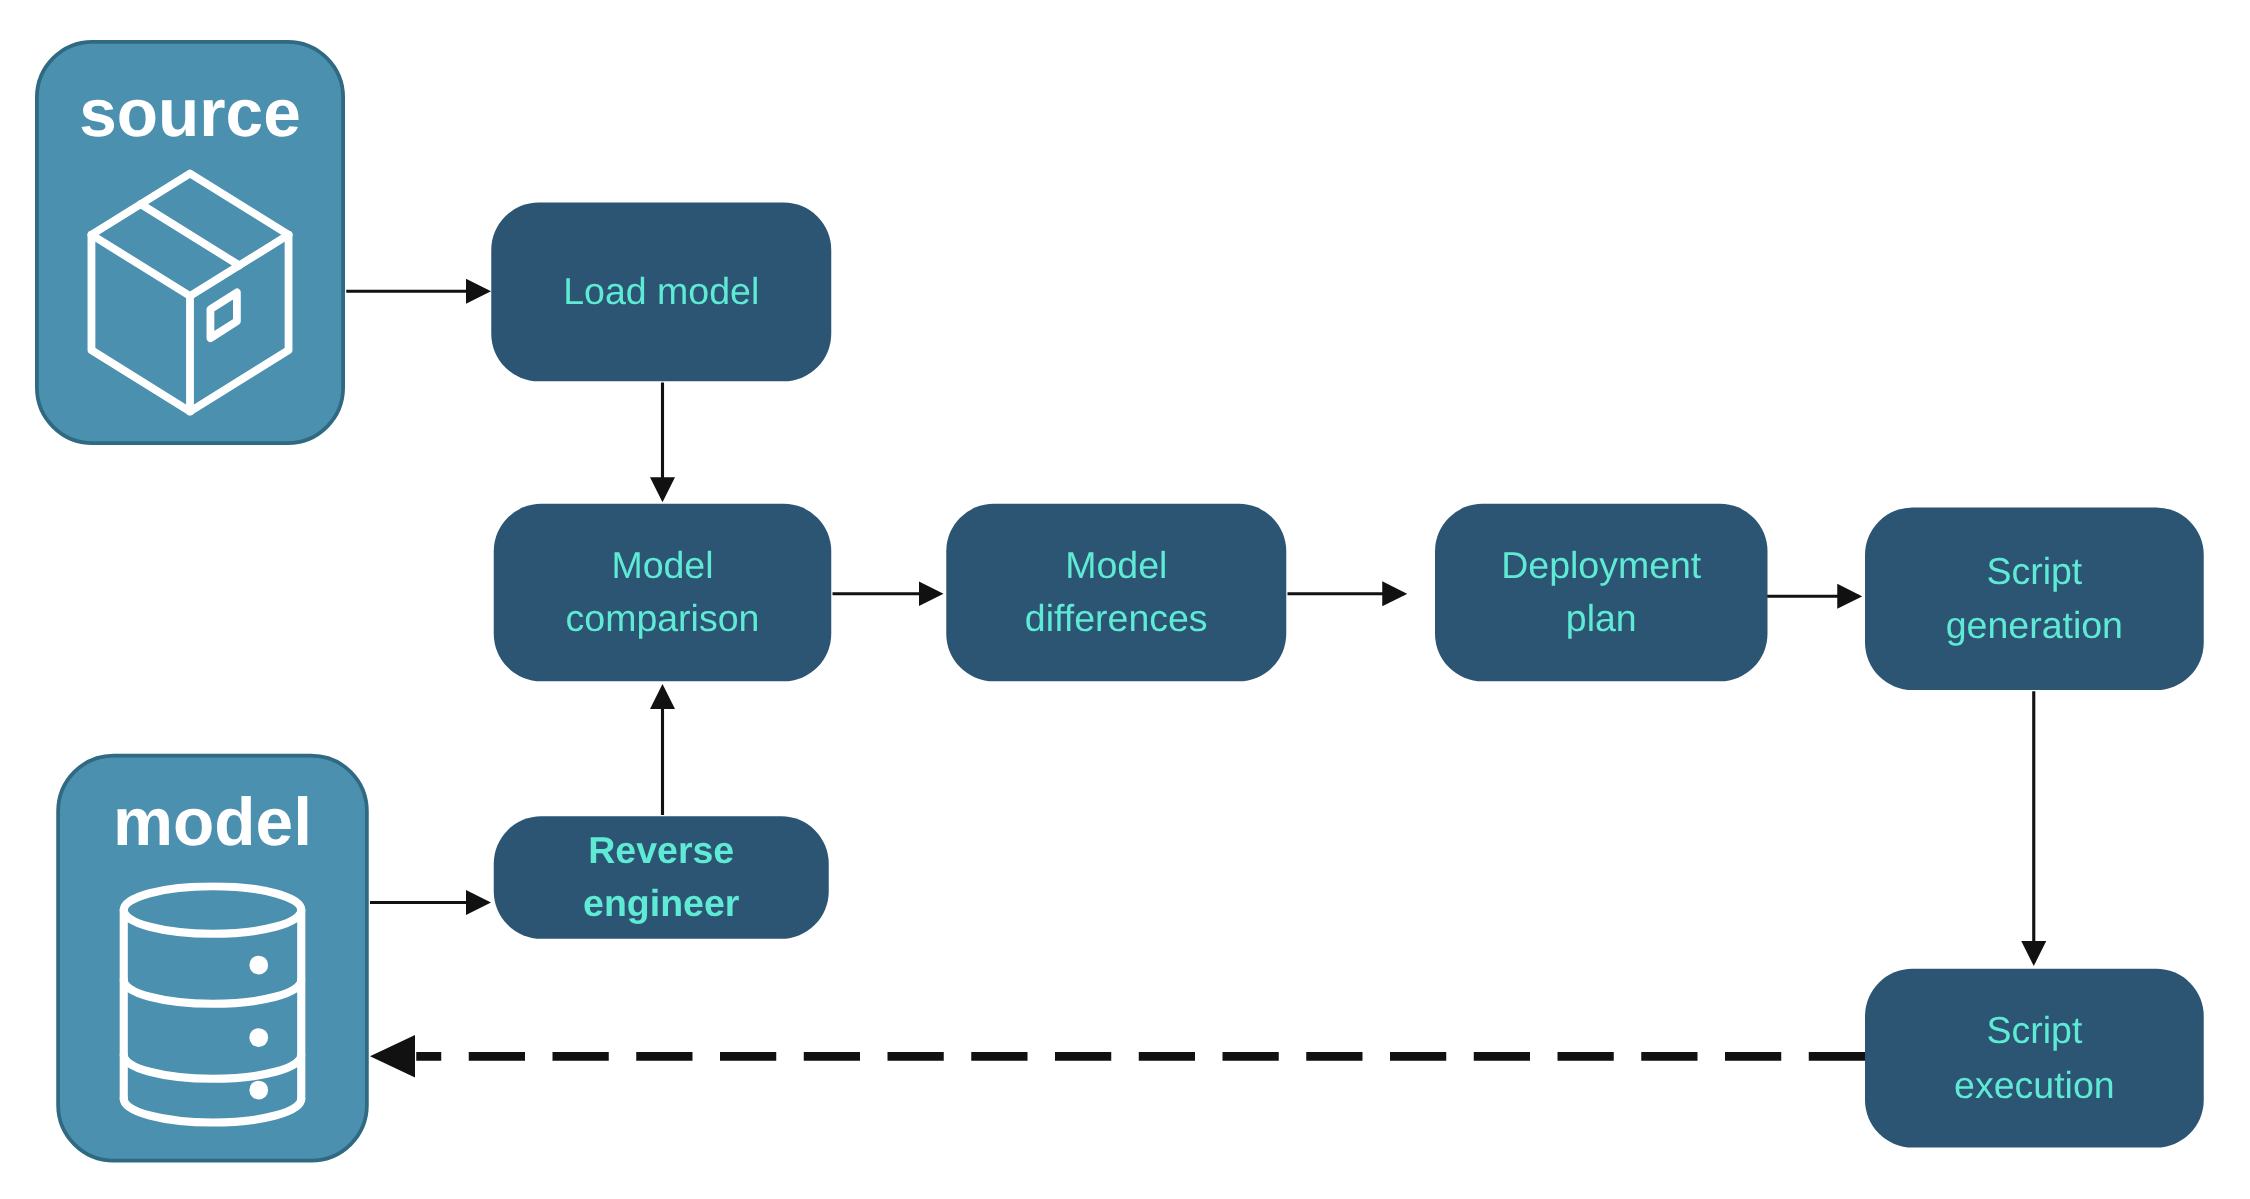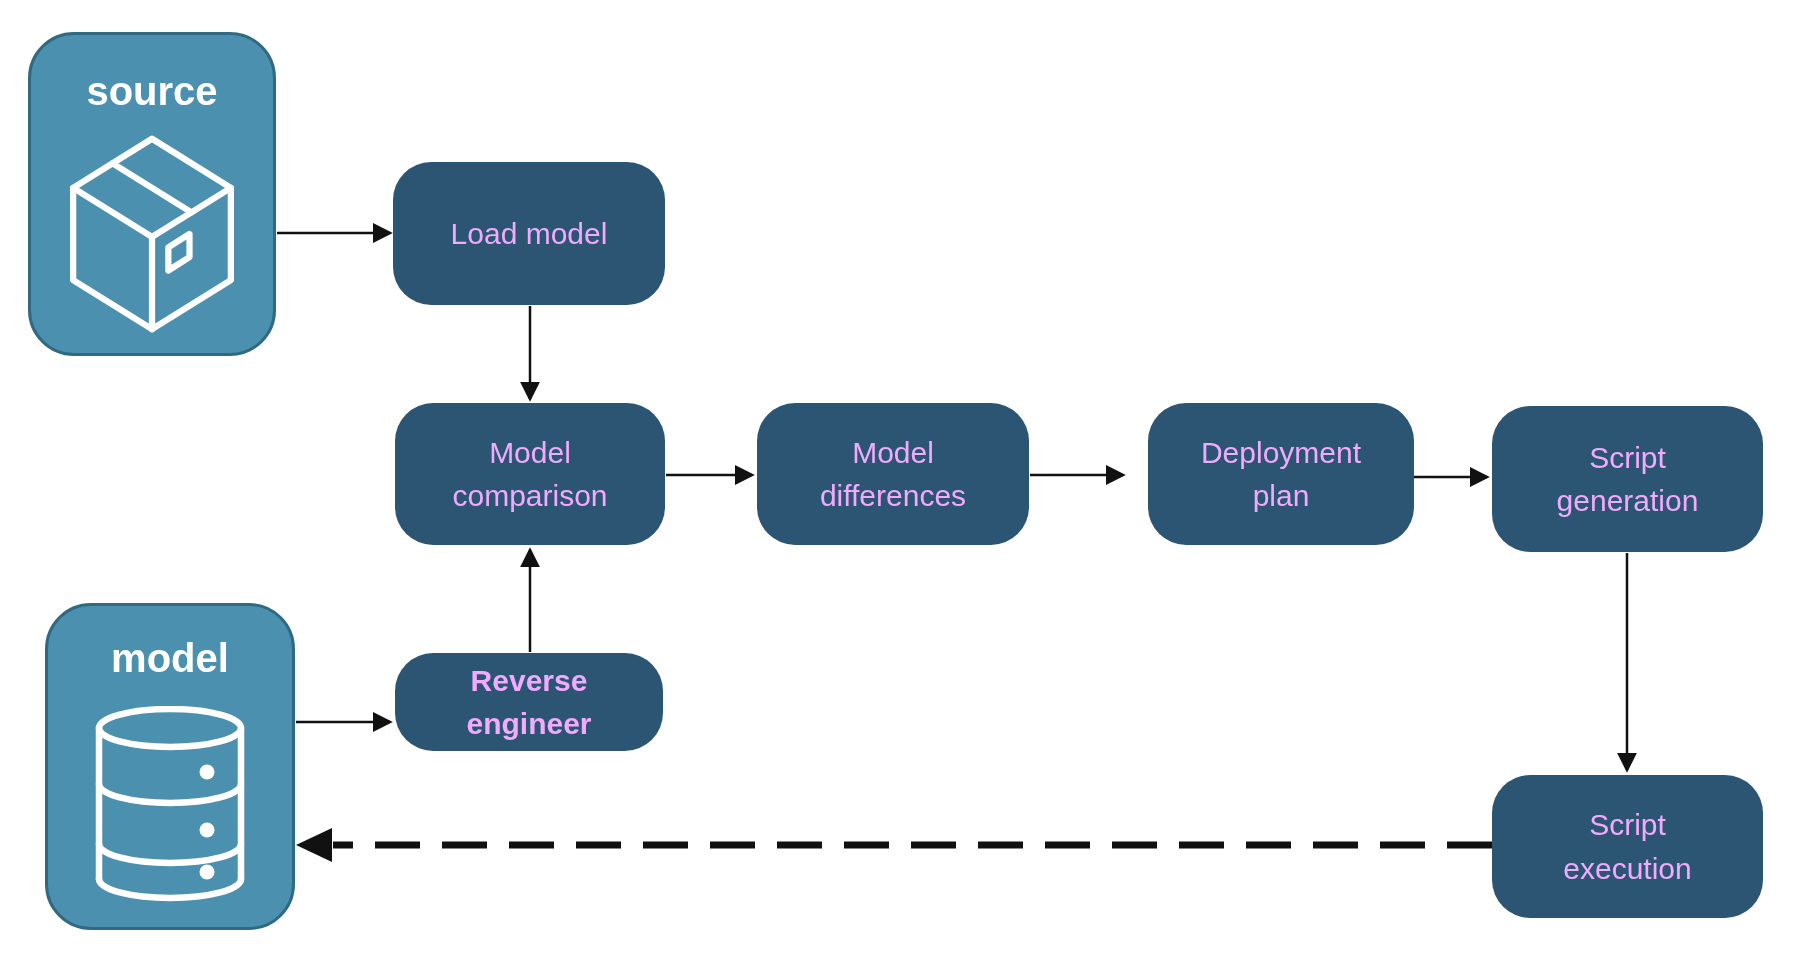--- a/index.html
+++ b/index.html
@@ -24,21 +24,21 @@
   }
   
   .node {
     position: absolute;
     background: #2C5574;
     border-radius: 38px;
     display: flex;
     align-items: center;
     justify-content: center;
     text-align: center;
-    color: #f0abfc;
+    color: #5eead4;
     font-size: 30px;
     line-height: 1.45;
     white-space: pre-line;
   }
   .node-load-model        { left: 393px; top: 162px; width: 272px; height: 143px; }
   .node-model-comparison  { left: 395px; top: 403px; width: 270px; height: 142px; }
   .node-model-differences { left: 757px; top: 403px; width: 272px; height: 142px; }
   .node-deployment-plan   { left: 1128px; top: 403px; width: 266px; height: 142px; margin-left: 20px; }
   .node-script-generation { left: 1492px; top: 406px; width: 271px; height: 146px; }
   .node-reverse-engineer  { left: 395px; top: 653px; width: 268px; height: 98px; font-weight: bold; }
@@ -53,21 +53,21 @@
     box-sizing: border-box;
     display: flex;
     flex-direction: column;
     align-items: center;
   }
   .endpoint-source { left: 28px; top: 32px; width: 248px; height: 324px; padding-top: 30px; }
   .endpoint-target { left: 45px; top: 603px; width: 250px; height: 327px; padding-top: 26px; }
   .endpoint-label {
     color: #ffffff;
     font-weight: bold;
-    font-size: 40px;
+    font-size: 54px;
     line-height: 52px;
     text-align: center;
   }
   .endpoint-icon { display: block; }
   .endpoint-source .endpoint-icon { margin-top: 16px; }
   .endpoint-target .endpoint-icon { margin-top: 22px; }
 </style>
 </head>
 <body>
 

